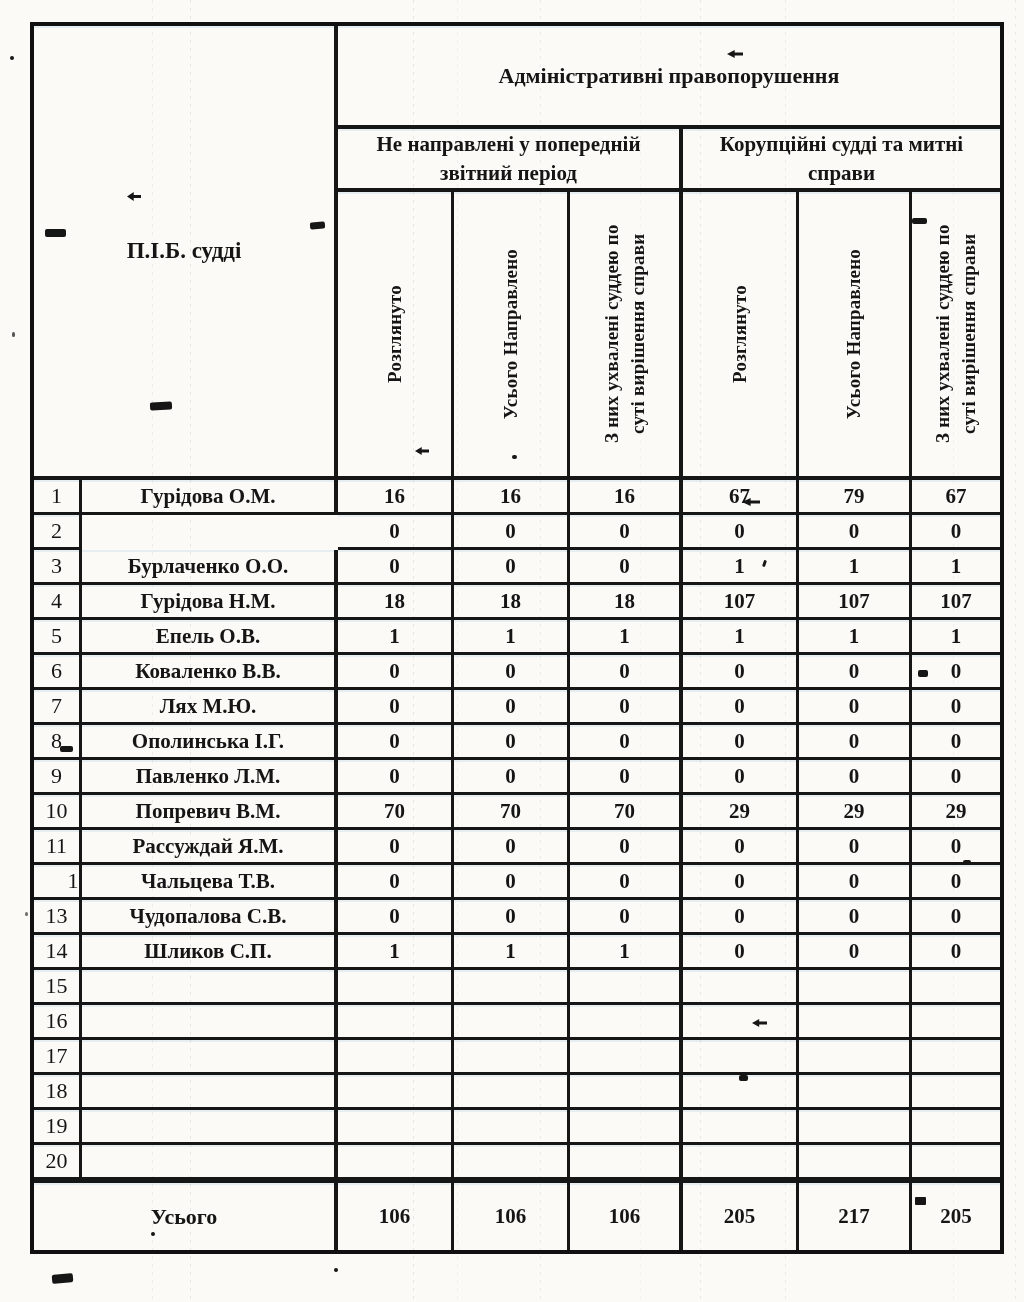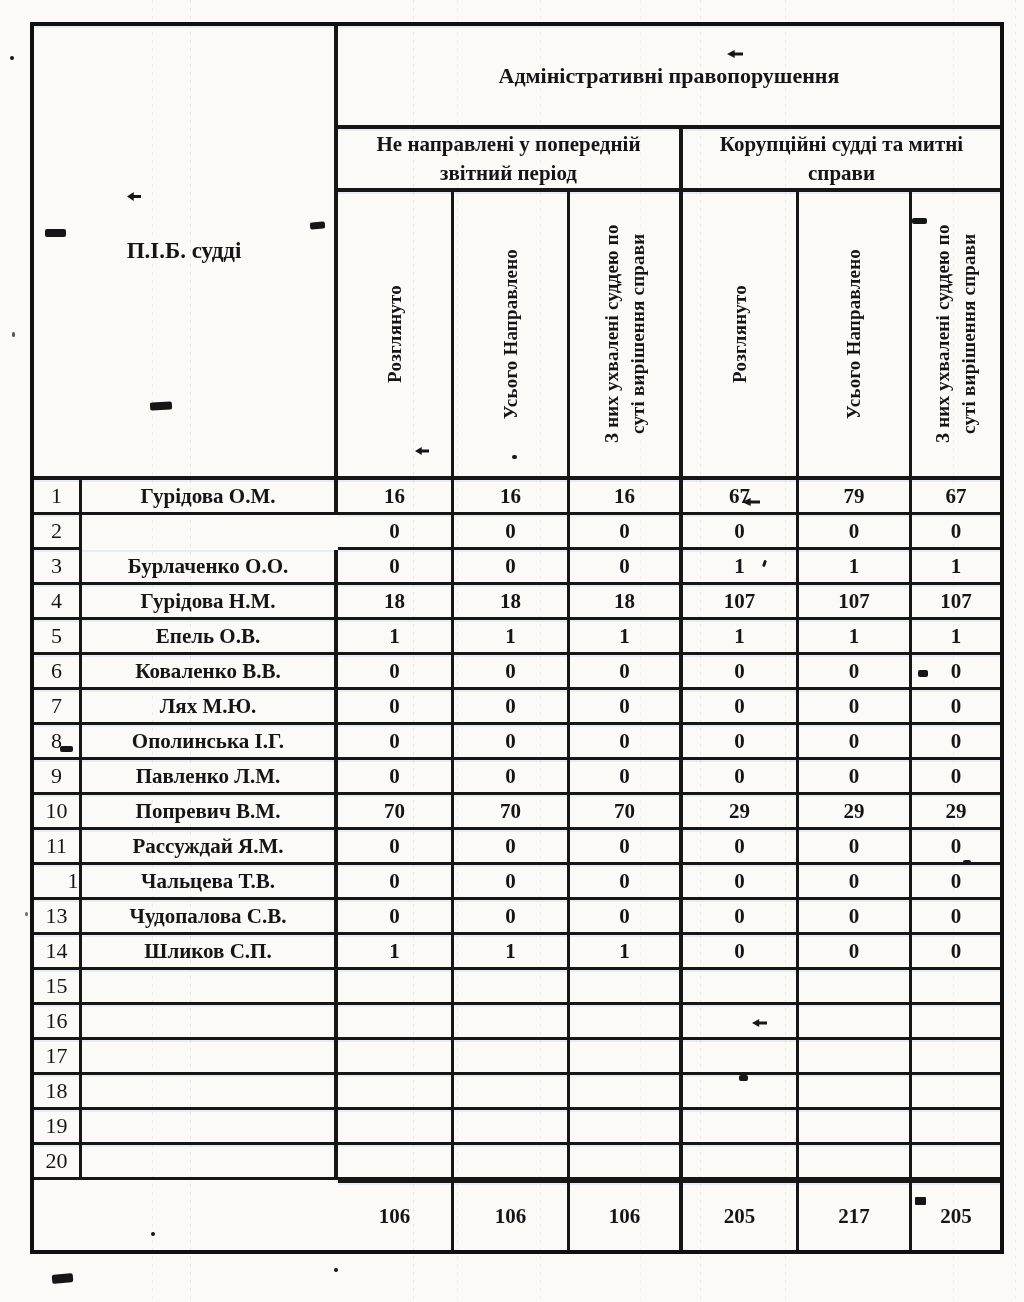--- a/index.html
+++ b/index.html
@@ -249,20 +249,23 @@
       <div class="cell val" style="grid-area: 22 / 7;"></div>
       <div class="cell val last" style="grid-area: 22 / 8;"></div>
       <div class="cell num" style="grid-area: 23 / 1;">20</div>
       <div class="cell name thickR" style="grid-area: 23 / 2;"></div>
       <div class="cell val" style="grid-area: 23 / 3;"></div>
       <div class="cell val" style="grid-area: 23 / 4;"></div>
       <div class="cell val thickR" style="grid-area: 23 / 5;"></div>
       <div class="cell val" style="grid-area: 23 / 6;"></div>
       <div class="cell val" style="grid-area: 23 / 7;"></div>
       <div class="cell val last" style="grid-area: 23 / 8;"></div>
+      <div class="cell total-label" style="grid-column:1/3;grid-row:24;">
+      <span>Усього</span>
+    </div>
     <div class="cell total-val" style="grid-column:3;grid-row:24;">106</div>
     <div class="cell total-val" style="grid-column:4;grid-row:24;">106</div>
     <div class="cell total-val thickR" style="grid-column:5;grid-row:24;">106</div>
     <div class="cell total-val" style="grid-column:6;grid-row:24;">205</div>
     <div class="cell total-val" style="grid-column:7;grid-row:24;">217</div>
     <div class="cell total-val last" style="grid-column:8;grid-row:24;">205</div>
   </div>
 
   <div class="art" style="left:45px;top:229px;width:21px;height:8px;"></div>
   <div class="art" style="left:310px;top:222px;width:15px;height:7px;transform:rotate(-4deg);"></div>

